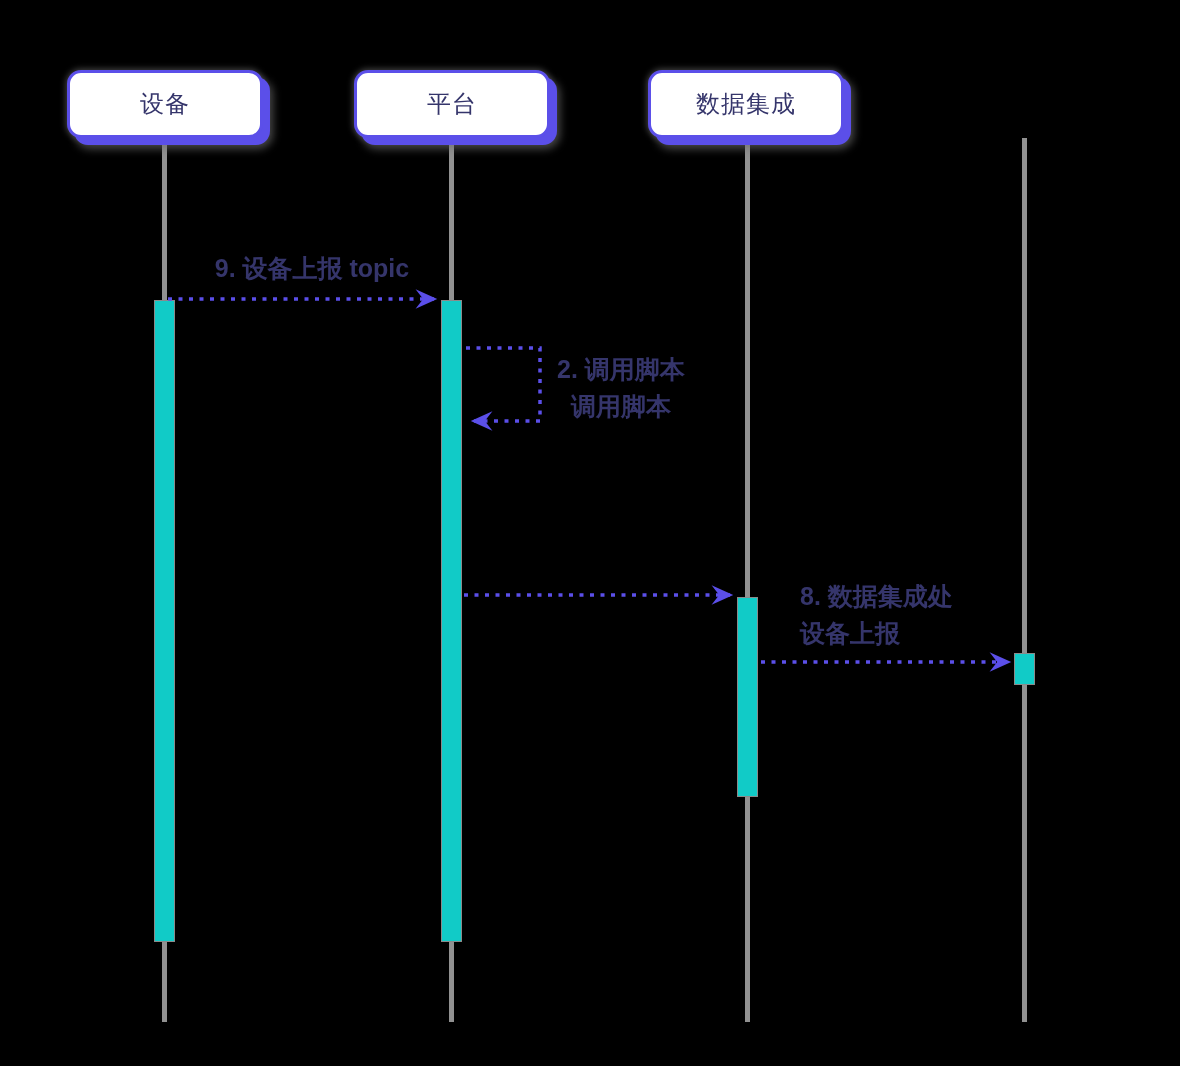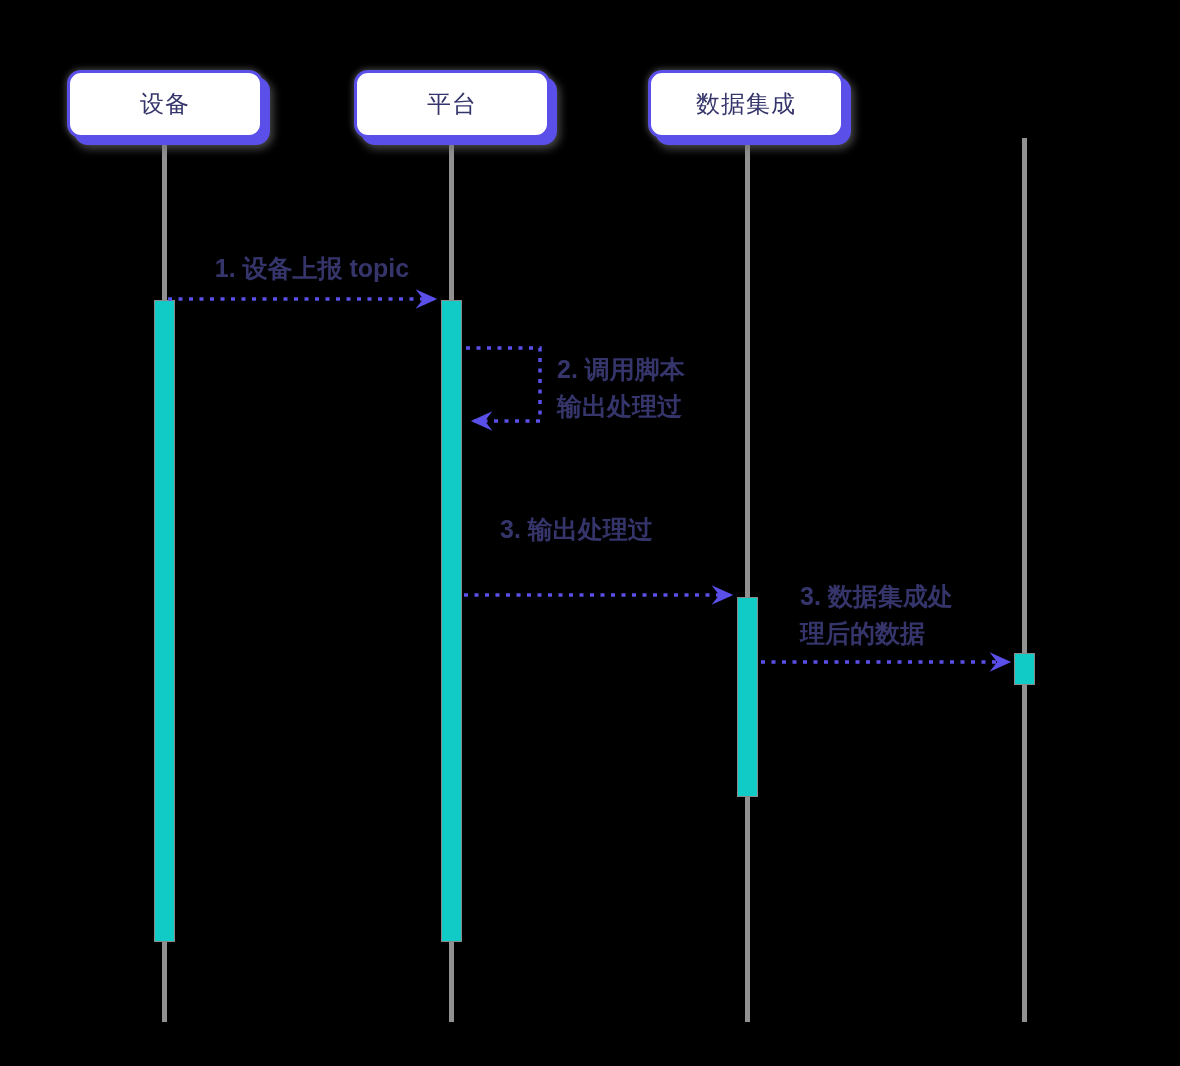--- a/index.html
+++ b/index.html
@@ -85,30 +85,29 @@
         <path class="arrowhead-fill" d="M2,3 L22,12 L2,21 L9,12 Z"></path>
       </marker>
     </defs>
     <path class="msg" d="M168,299 H434" marker-end="url(#arrowhead)"></path>
     <path class="msg" d="M466,348 H540 V421 H474" marker-end="url(#arrowhead)"></path>
     <path class="msg" d="M464,595 H730" marker-end="url(#arrowhead)"></path>
     <path class="msg" d="M761,662 H1008" marker-end="url(#arrowhead)"></path>
   </svg>
 
   <div class="msg-label center" style="left:196px; top:250px; width:232px;">
-    <div>1. 设备上报 topic</div>
+    <div>9. 设备上报 topic</div>
   </div>
 
-  <div class="msg-label" style="left:557px; top:351px;">
+  <div class="msg-label" style="left:557px; top:351px;text-align:center;">
     <div>2. 调用脚本</div>
-    <div>输出处理过</div>
+    <div>调用脚本</div>
   </div>
 
   <div class="msg-label" style="left:500px; top:511px;">
-    <div>3. 输出处理过</div>
   </div>
 
   <div class="msg-label" style="left:800px; top:578px;">
-    <div>3. 数据集成处</div>
-    <div>理后的数据</div>
+    <div>8. 数据集成处</div>
+    <div>设备上报</div>
   </div>
 
 </div>
 
 </body></html>

